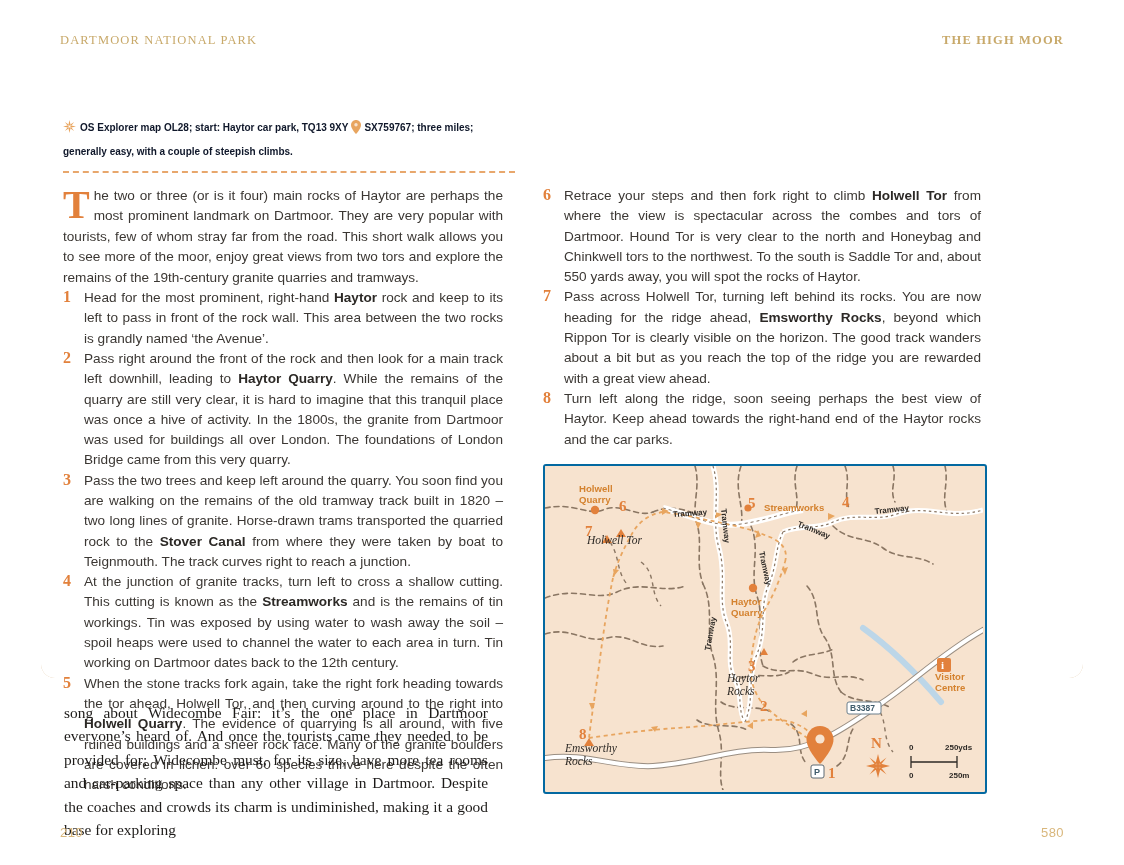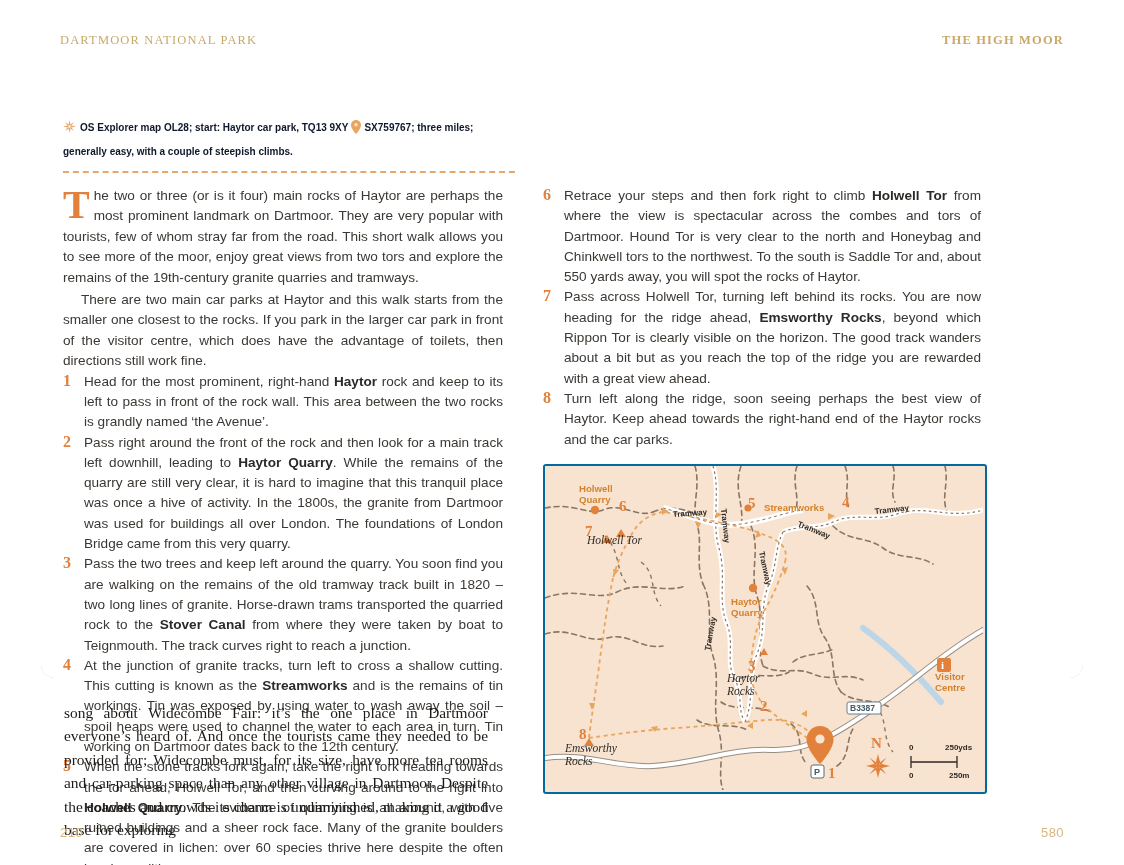--- a/index.html
+++ b/index.html
@@ -177,21 +177,20 @@
         </span><span>OS Explorer map OL28; start: Haytor car park, TQ13 9XY</span><span class="pin"><svg width="10" height="14" viewBox="0 0 10 14">
               <path d="M5 0C2.24 0 0 2.2 0 4.9 0 8.6 5 14 5 14s5-5.4 5-9.1C10 2.2 7.76 0 5 0z" fill="#e8a55f"></path>
               <circle cx="5" cy="4.8" r="1.7" fill="#f7e3cf"></circle>
             </svg></span><span>SX759767</span><span>; three miles; generally easy, with a couple of steepish climbs.</span>
       </div>
 
       <div class="cols">
 
         <div class="col-l">
           <p class="body-p"><span class="dropcap">T</span><span>he two or three (or is it four) main rocks of Haytor are perhaps the most prominent landmark on Dartmoor. They are very popular with tourists, few of whom stray far from the road. This short walk allows you to see more of the moor, enjoy great views from two tors and explore the remains of the 19th-century granite quarries and tramways.</span></p>
-          <p class="body-p indent">There are two main car parks at Haytor and this walk starts from the smaller one closest to the rocks. If you park in the larger car park in front of the visitor centre, which does have the advantage of toilets, then directions still work fine.</p>
 
           <ol class="steps steps-top">
             <li><span class="num">1</span><span>Head for the most prominent, right-hand <b>Haytor</b> rock and keep to its left to pass in front of the rock wall. This area between the two rocks is grandly named ‘the Avenue’.</span></li>
             <li><span class="num">2</span><span>Pass right around the front of the rock and then look for a main track left downhill, leading to <b>Haytor Quarry</b>. While the remains of the quarry are still very clear, it is hard to imagine that this tranquil place was once a hive of activity. In the 1800s, the granite from Dartmoor was used for buildings all over London. The foundations of London Bridge came from this very quarry.</span></li>
             <li><span class="num">3</span><span>Pass the two trees and keep left around the quarry. You soon find you are walking on the remains of the old tramway track built in 1820 – two long lines of granite. Horse-drawn trams transported the quarried rock to the <b>Stover Canal</b> from where they were taken by boat to Teignmouth. The track curves right to reach a junction.</span></li>
             <li><span class="num">4</span><span>At the junction of granite tracks, turn left to cross a shallow cutting. This cutting is known as the <b>Streamworks</b> and is the remains of tin workings. Tin was exposed by using water to wash away the soil – spoil heaps were used to channel the water to each area in turn. Tin working on Dartmoor dates back to the 12th century.</span></li>
             <li><span class="num">5</span><span>When the stone tracks fork again, take the right fork heading towards the tor ahead, Holwell Tor, and then curving around to the right into <b>Holwell Quarry</b>. The evidence of quarrying is all around, with five ruined buildings and a sheer rock face. Many of the granite boulders are covered in lichen: over 60 species thrive here despite the often harsh conditions.</span></li>
           </ol>
         </div>
 

